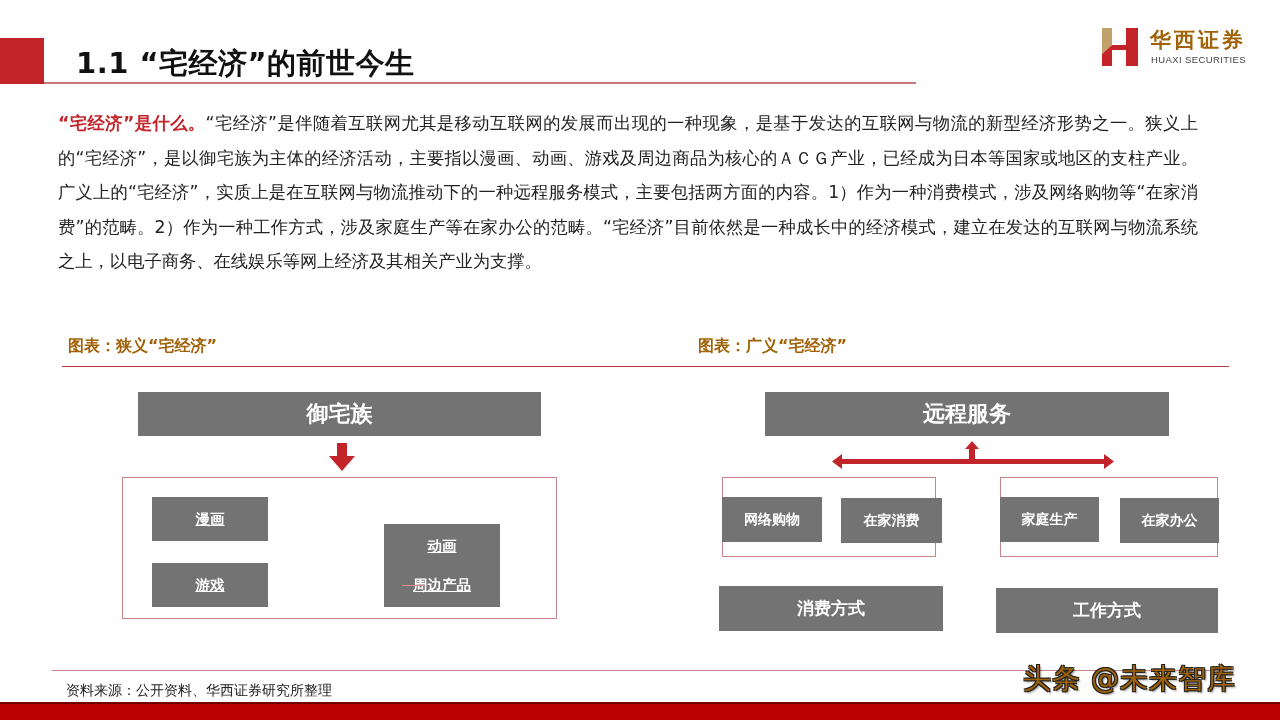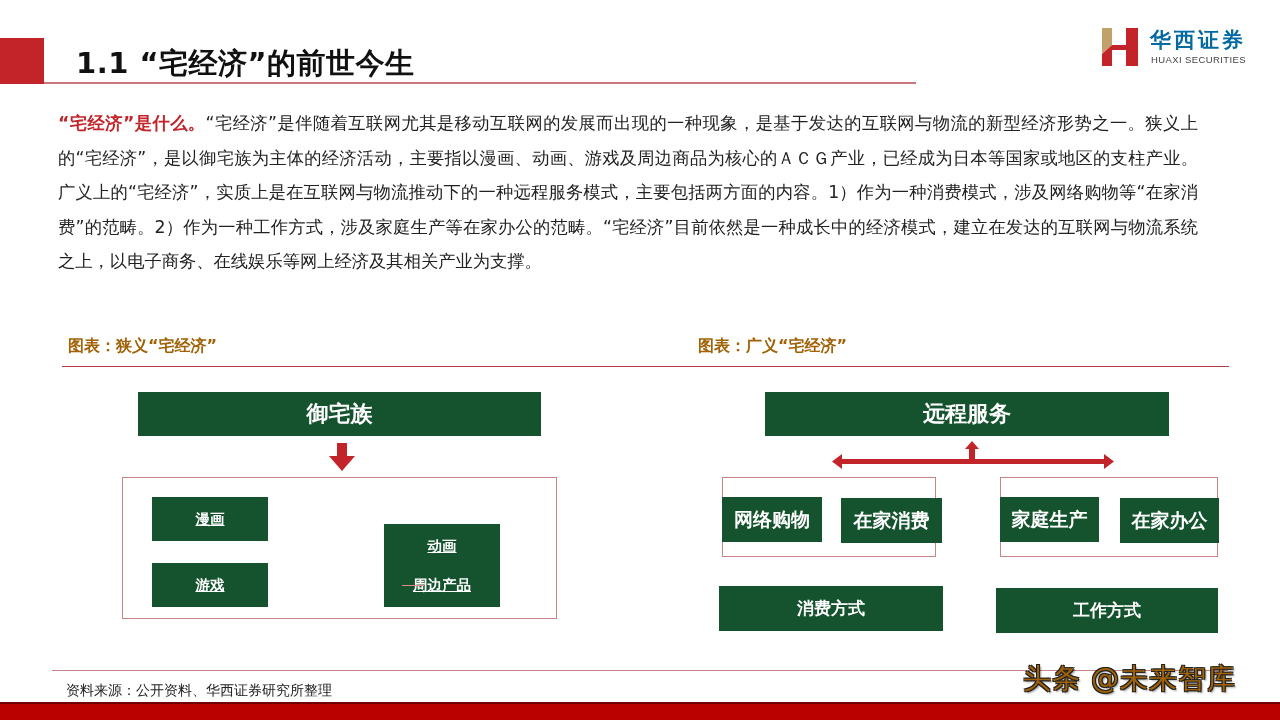--- a/index.html
+++ b/index.html
@@ -9,53 +9,53 @@
   .abs { position: absolute; }
 
   
   #header-block { left: 0; top: 38px; width: 44px; height: 46px; background: #c3242a; }
   #header-title { left: 76px; top: 44px; font-size: 29px; font-weight: bold; color: #111; letter-spacing: 0.5px; white-space: nowrap; }
   #header-line { left: 44px; top: 82px; width: 872px; height: 2px; background: #c9777a; }
 
   
   #logo { left: 1102px; top: 26px; width: 160px; height: 42px; }
   #logo-mark { position: absolute; left: 0; top: 2px; width: 36px; height: 38px; }
-  #logo-cn { position: absolute; left: 48px; top: 0px; font-size: 21px; font-weight: bold; color: #0369a1; letter-spacing: 3px; white-space: nowrap; font-family: "DejaVu Serif", serif; }
+  #logo-cn { position: absolute; left: 48px; top: 0px; font-size: 21px; font-weight: bold; color: #a16207; letter-spacing: 3px; white-space: nowrap; font-family: "DejaVu Serif", serif; }
   #logo-en { position: absolute; left: 49px; top: 28px; font-size: 9.5px; color: #444; letter-spacing: 0.4px; white-space: nowrap; font-family: "Liberation Sans", sans-serif; }
 
   
   #intro { left: 58px; top: 106px; width: 1140px; font-size: 17.3px; line-height: 34.5px; color: #222; text-align: justify; }
   #intro .lead { color: #c3242a; font-weight: bold; }
 
   
   .caption { font-size: 16px; font-weight: bold; color: #a16207; white-space: nowrap; }
   #caption-left { left: 68px; top: 336px; }
   #caption-right { left: 698px; top: 336px; }
   #caption-line { left: 62px; top: 366px; width: 1167px; height: 1px; background: #b33a3e; }
 
-  .box { position: absolute; background: #14532d; color: #fff; font-weight: bold; display: flex; align-items: center; justify-content: center; white-space: nowrap; }
+  .box { position: absolute; background: #737373; color: #fff; font-weight: bold; display: flex; align-items: center; justify-content: center; white-space: nowrap; }
   .frame { position: absolute; border: 1.5px solid #c98487; background: #fff; }
 
   
   #yuzhai { left: 138px; top: 392px; width: 403px; height: 44px; font-size: 22px; }
   #down-arrow { left: 329px; top: 443px; width: 26px; height: 28px; }
   #left-frame { left: 122px; top: 477px; width: 435px; height: 142px; }
   .item-l { font-size: 14.5px; width: 116px; height: 44px; text-decoration: underline; }
   #manhua { left: 152px; top: 497px; }
   #donghua { left: 384px; top: 524px; }
   #youxi { left: 152px; top: 563px; }
   #zhoubian { left: 384px; top: 563px; }
   #zhoubian-dash { position: absolute; left: 18px; top: 22px; width: 22px; height: 1px; background: #e08a8c; }
 
   
   #yuancheng { left: 765px; top: 392px; width: 404px; height: 44px; font-size: 22px; }
   #arrows { left: 832px; top: 440px; width: 282px; height: 30px; }
   #frame-a { left: 722px; top: 477px; width: 214px; height: 80px; }
   #frame-b { left: 1000px; top: 477px; width: 218px; height: 80px; }
-  .item-r { font-size: 19px; height: 45px; }
+  .item-r { font-size: 14px; height: 45px; }
   #wangluo { left: 722px; top: 497px; width: 100px; }
   #zaijia-xf { left: 841px; top: 498px; width: 101px; }
   #jiating { left: 1000px; top: 497px; width: 99px; }
   #zaijia-bg { left: 1120px; top: 498px; width: 99px; }
   #xiaofei { left: 719px; top: 586px; width: 224px; height: 45px; font-size: 17px; }
   #gongzuo { left: 996px; top: 588px; width: 222px; height: 45px; font-size: 17px; }
 
   
   #footer-line { left: 52px; top: 670px; width: 1176px; height: 1px; background: #c98487; }
   #source { left: 66px; top: 682px; font-size: 14px; color: #222; white-space: nowrap; }

